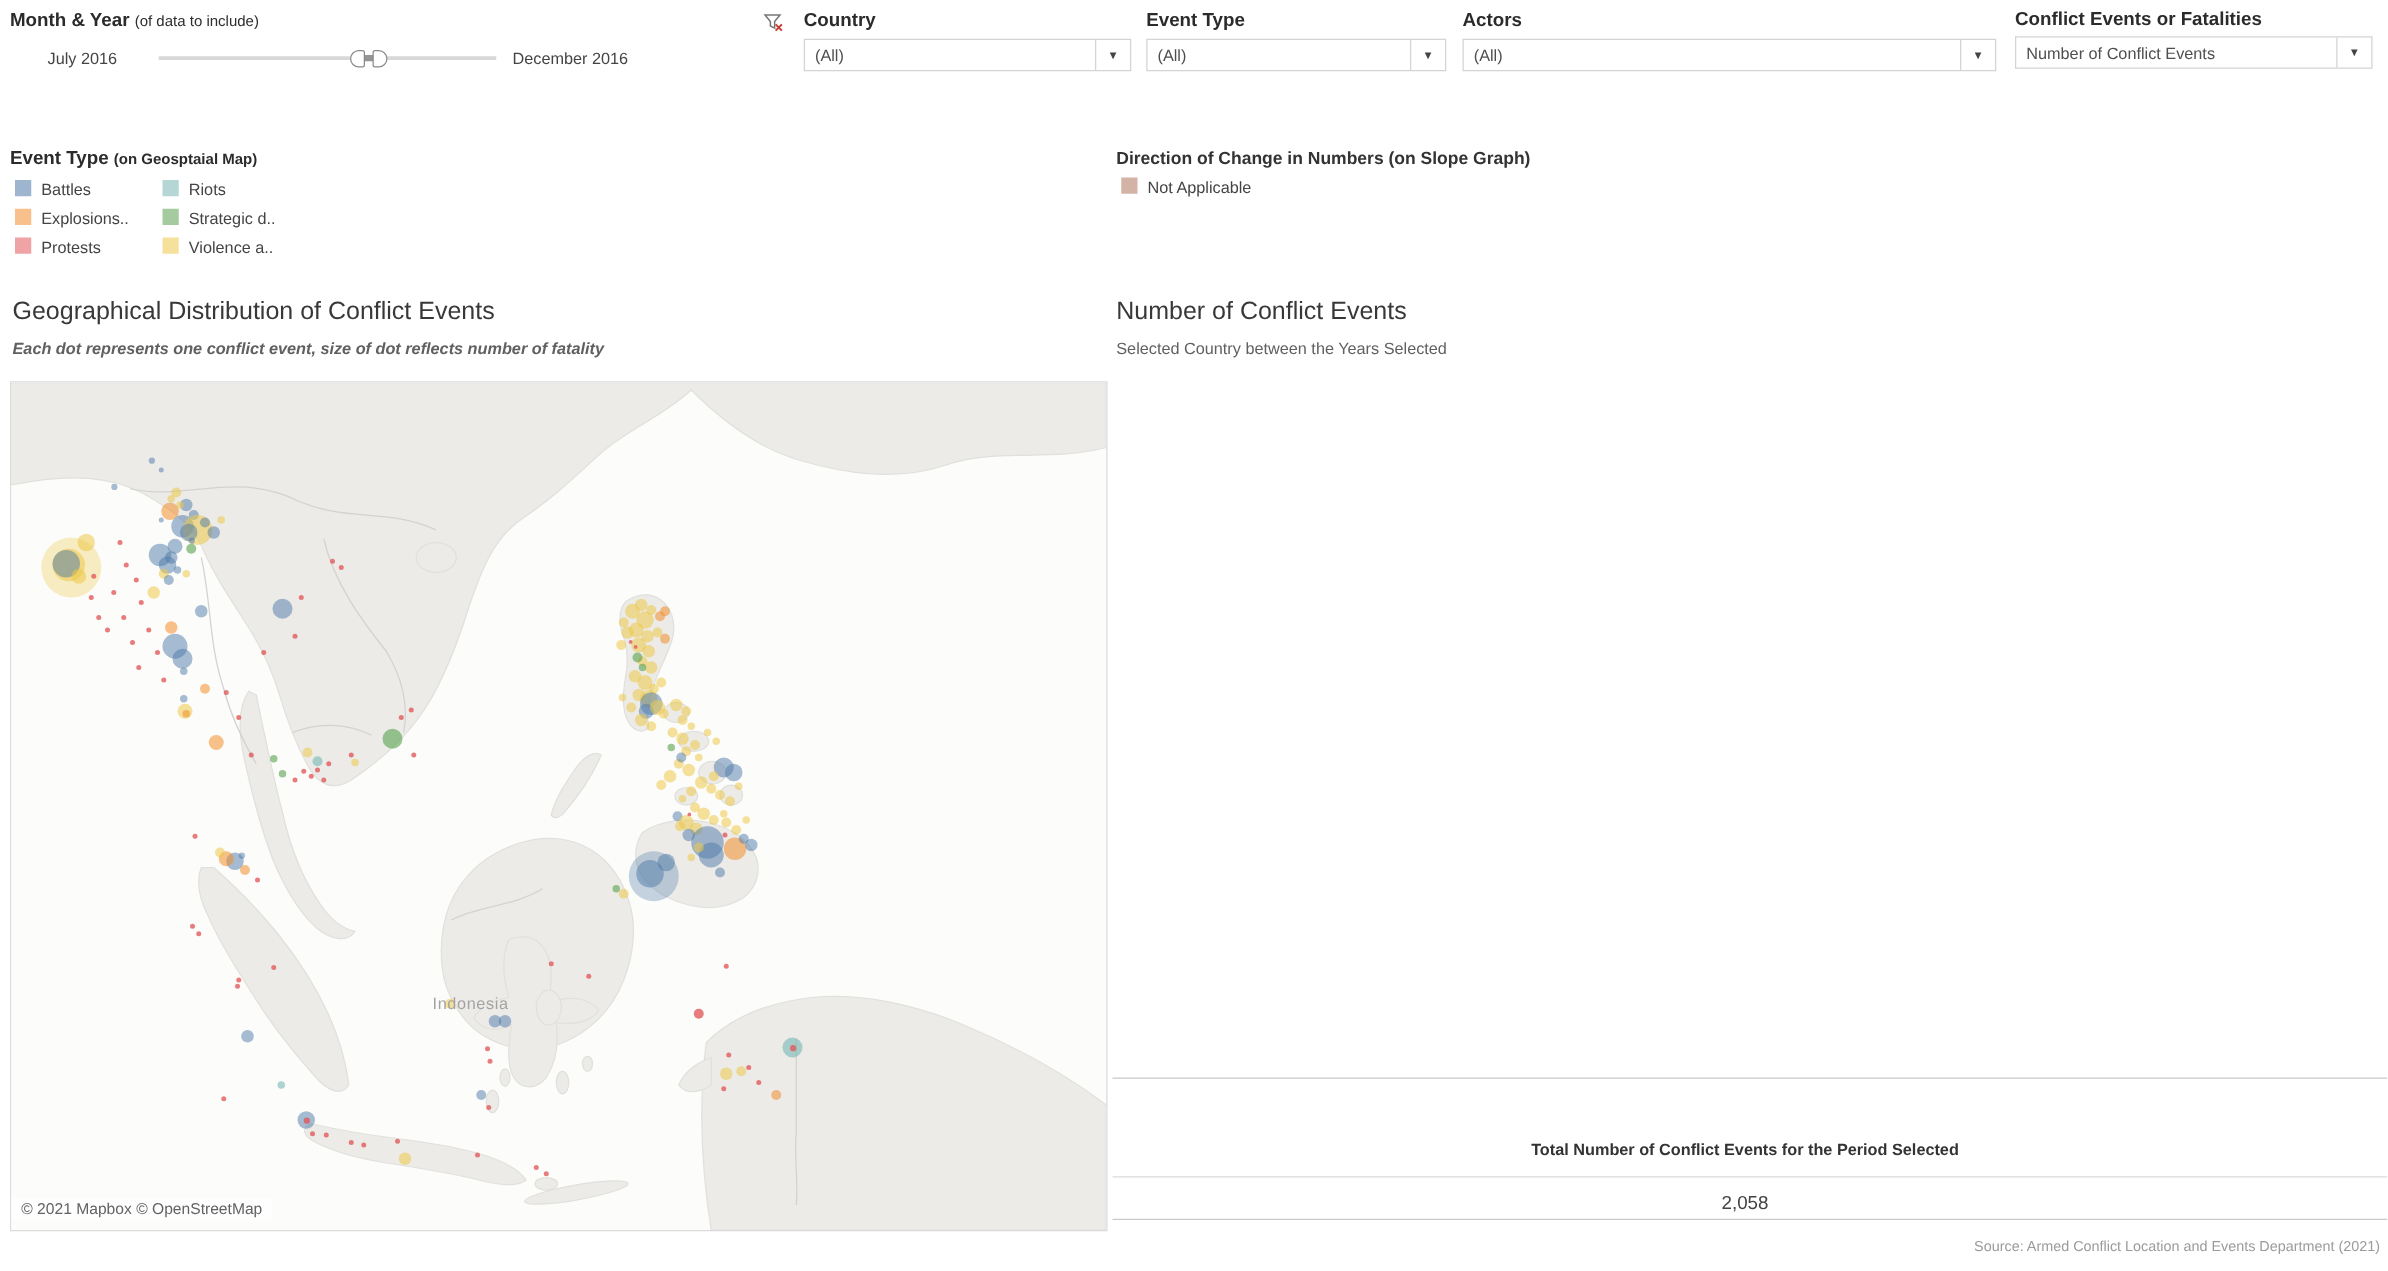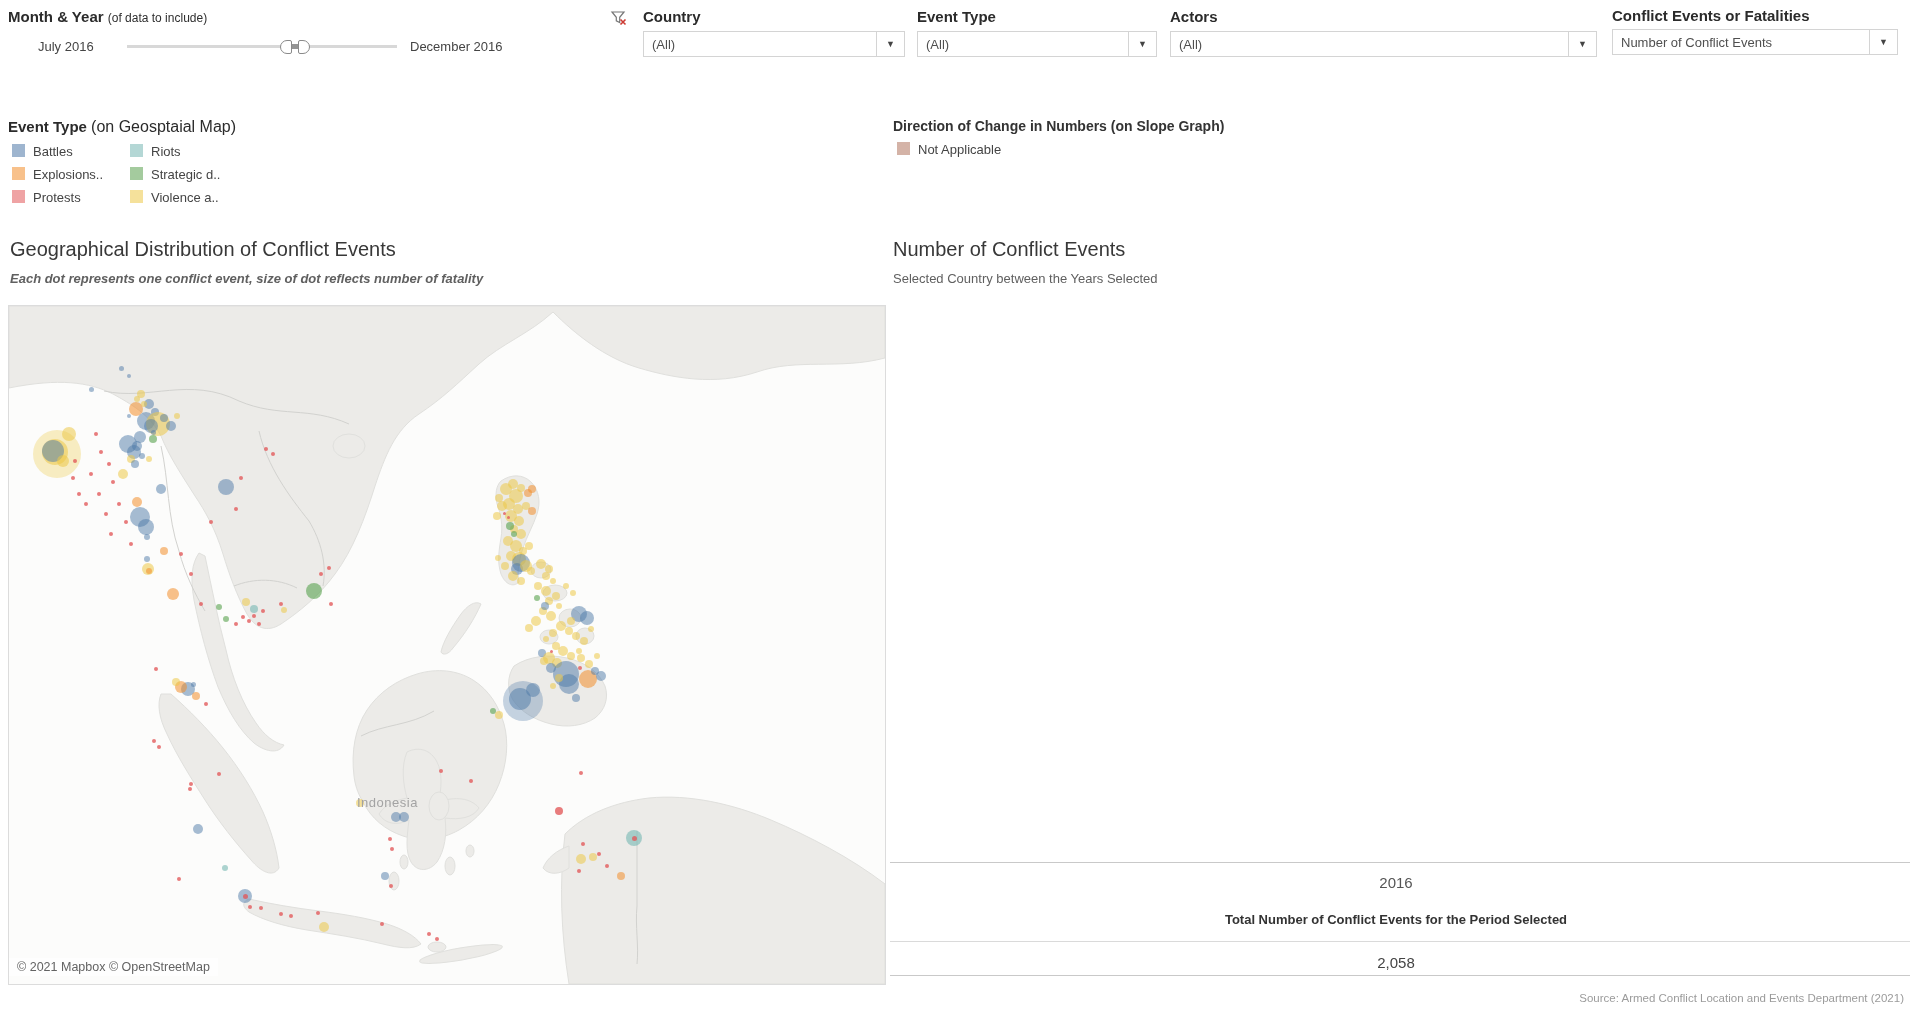--- a/index.html
+++ b/index.html
@@ -16,21 +16,21 @@
   .handle { background:#fff; border:1.5px solid #8a8a8a; width:12px; height:14px; }
   .handle.left { border-radius:7px 2px 2px 7px; }
   .handle.right { border-radius:2px 7px 7px 2px; }
   .dropdown { display:flex; align-items:stretch; border:1px solid #d4d4d4; background:#fff; height:26px; }
   .dropdown .val { flex:1; font-size:13px; color:#4f4f4f; padding:5px 6px 0 8px; white-space:nowrap; overflow:hidden; }
   .dropdown .arrow-box { width:28px; border-left:1px solid #d4d4d4; display:flex; align-items:center; justify-content:center; }
   .dropdown .arrow-box span { font-size:9px; color:#444; }
 
   
   .leg-title { font-size:15px; font-weight:bold; color:#2b2b2b; }
-  .leg-title .sub { font-weight:normal; font-size:16px; }
+  .leg-title .sub { font-weight:bold; font-size:12px; }
   .leg-item { display:flex; height:16px; }
   .leg-swatch { width:13px; height:13px; margin-right:8px; opacity:.55; flex:0 0 13px; }
   .leg-text { font-size:13px; color:#444; white-space:nowrap; }
   .dir-title { font-size:14px; color:#333; font-weight:600; }
 
   
   .panel-title { font-size:20px; color:#383838; }
   .panel-sub { font-size:13px; color:#606060; }
   .panel-sub.it { font-style:italic;font-weight:bold; }
 
@@ -407,25 +407,24 @@
         <div class="mdot" style="left: 537px; top: 357px; height: 10px; width: 10px; background: rgb(78, 121, 167); opacity: 0.5;"></div>
         <div class="mdot" style="left: 531px; top: 351px; height: 8px; width: 8px; background: rgb(237, 201, 72); opacity: 0.55;"></div>
         <div class="mdot" style="left: 546px; top: 368px; height: 8px; width: 8px; background: rgb(237, 201, 72); opacity: 0.55;"></div>
         <div class="mdot" style="left: 541px; top: 377px; height: 6px; width: 6px; background: rgb(237, 201, 72); opacity: 0.55;"></div>
         <div class="mdot" style="left: 568px; top: 348px; height: 8px; width: 8px; background: rgb(237, 201, 72); opacity: 0.55;"></div>
         <div class="mdot" style="left: 576px; top: 354px; height: 8px; width: 8px; background: rgb(237, 201, 72); opacity: 0.55;"></div>
         <div class="mdot" style="left: 585px; top: 347px; height: 6px; width: 6px; background: rgb(237, 201, 72); opacity: 0.55;"></div>
         <div class="mdot" style="left: 540.5px; top: 343.5px; height: 3px; width: 3px; background: rgb(225, 87, 89); opacity: 0.78;"></div>
         <div class="mdot" style="left: 570px; top: 465px; height: 4px; width: 4px; background: rgb(225, 87, 89); opacity: 0.78;"></div>
       </div>
-    <div class="place-label" style="left:348px; top:489px;">Indonesia</div>
+    <div class="place-label" style="left:337px; top:489px;">Indonesia</div>
     <div class="attrib">© 2021 Mapbox © OpenStreetMap</div>
   </div>
 
   <div class="hline" style="left:890px; top:862px; width:1020px; background:#c9c9c9;"></div>
-  <div class="center-text" style="top:874px; font-size:15px; color:#555;">2016</div>
   <div class="center-text" style="top:912px; font-size:13px; font-weight:600; color:#333;">Total Number of Conflict Events for the Period Selected</div>
   <div class="hline" style="left:890px; top:941px; width:1020px; background:#dadada;"></div>
   <div class="center-text" style="top:954px; font-size:15px; color:#444;">2,058</div>
   <div class="hline" style="left:890px; top:975px; width:1020px; background:#c9c9c9;"></div>
   <div class="source">Source: Armed Conflict Location and Events Department (2021)</div>
 
 </div>
 
 </body></html>

